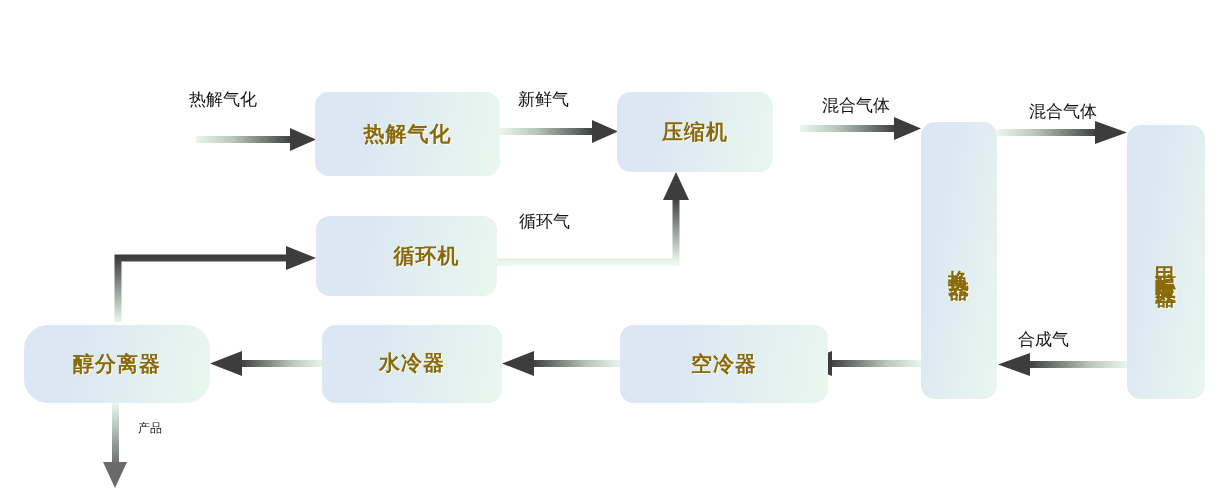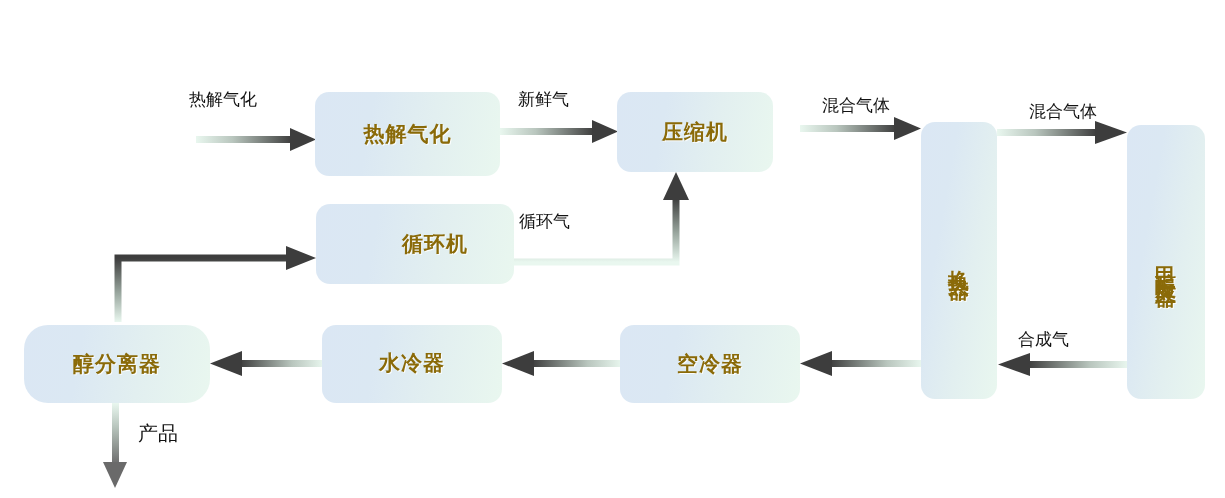--- a/index.html
+++ b/index.html
@@ -146,51 +146,51 @@
   </svg>
 
   <div class="node" style="left:315px; top:92px; width:185px; height:84px;">
     <span class="node-label">热解气化</span>
   </div>
 
   <div class="node" style="left:617px; top:92px; width:156px; height:80px;">
     <span class="node-label">压缩机</span>
   </div>
 
-  <div class="node" style="left:316px; top:204px; width:198px; height:80px;padding-left:40px;">
+  <div class="node" style="left:316px; top:216px; width:181px; height:80px;padding-left:40px;">
     <span class="node-label">循环机</span>
   </div>
 
   <div class="node vertical" style="left:921px; top:122px; width:76px; height:277px;">
     <span class="node-label">换热器</span>
   </div>
 
   <div class="node vertical" style="left:1127px; top:125px; width:78px; height:274px;">
     <span class="node-label">甲醇反应器</span>
   </div>
 
   <div class="node" style="left:24px; top:325px; width:186px; height:78px;border-radius:24px;">
     <span class="node-label">醇分离器</span>
   </div>
 
   <div class="node" style="left:322px; top:325px; width:180px; height:78px;font-family:Liberation Serif, serif;">
     <span class="node-label">水冷器</span>
   </div>
 
-  <div class="node" style="left:620px; top:325px; width:180px; height:78px;">
+  <div class="node" style="left:620px; top:325px; width:208px; height:78px;">
     <span class="node-label">空冷器</span>
   </div>
 
   <div class="edge-label" style="left:189px; top:88px;">热解气化</div>
 
   <div class="edge-label" style="left:518px; top:88px;">新鲜气</div>
 
   <div class="edge-label" style="left:822px; top:94px;">混合气体</div>
 
   <div class="edge-label" style="left:1029px; top:100px;">混合气体</div>
 
   <div class="edge-label" style="left:519px; top:210px;font-family:Liberation Serif, serif;">循环气</div>
 
   <div class="edge-label" style="left:1018px; top:328px;font-family:Liberation Serif, serif;">合成气</div>
 
-  <div class="edge-label" style="left:138px; top:420px; font-size:20px;">产品</div>
+  <div class="edge-label" style="left:138px; top:420px; font-size:12px;">产品</div>
 
 </div>
 
 </body></html>

